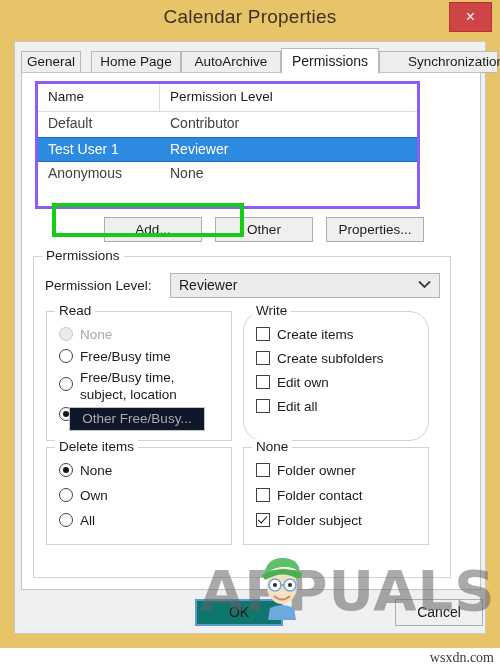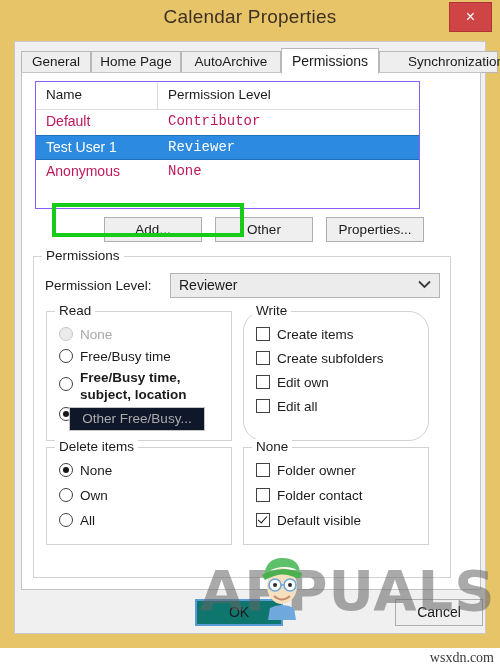--- a/index.html
+++ b/index.html
@@ -111,21 +111,21 @@
     box-sizing: border-box;
   }
 
   
   #permission-list {
     position: absolute;
     left: 13px; top: 8px;
     width: 385px;
     height: 128px;
     background: #ffffff;
-    border: 1px solid #8b5cf6;
+    border: 3px solid #8b5cf6;
     box-sizing: border-box;
     overflow: hidden;
   }
   #list-header {
     display: flex;
     height: 27px;
     border-bottom: 1px solid #dcdcdc;
     background: #ffffff;
   }
   #list-header .col {
@@ -148,26 +148,26 @@
     color: #ffffff;
     border-top: 1px solid #1f6fba;
     border-bottom: 1px solid #1f6fba;
     height: 25px;
     box-sizing: border-box;
   }
   .list-row .cell {
     font-size: 14px;
     line-height: 23px;
     padding-left: 10px;
-    color: #be185d;
+    color: #404040;
     box-sizing: border-box;
   }
   .list-row.selected .cell { color: #ffffff; }
   .list-row .cell.name-col { width: 122px; }
-  .list-row .cell.level-col { flex: 1; font-family: Liberation Mono, monospace; }
+  .list-row .cell.level-col { flex: 1; }
 
   #green-highlight {
     position: absolute;
     left: 30px; top: 130px;
     width: 192px;
     height: 34px;
     border: 4px solid #16cc16;
     box-sizing: border-box;
     z-index: 30;
     pointer-events: none;
@@ -392,21 +392,21 @@
   <div id="title-bar">
     <div id="window-title">Calendar Properties</div>
     <div id="close-button">
       <span class="x-glyph">×</span>
     </div>
   </div>
 
   <div id="dialog">
 
     <div id="tab-strip">
-      <div class="tab" style="left:0px;width:70px;">General</div>
+      <div class="tab" style="left:0px;width:60px;">General</div>
       <div class="tab" style="left:70px;width:90px;">Home Page</div>
       <div class="tab" style="left:160px;width:100px;">AutoArchive</div>
       <div class="tab active" style="left:260px;width:98px;">Permissions</div>
       <div class="tab" style="left:358px;width:119px;padding-left:28px;">Synchronization</div>
     </div>
 
     <div id="tab-content">
 
       <div id="permission-list">
         <div id="list-header">
@@ -451,21 +451,21 @@
         <div class="group" id="group-read">
           <div class="group-title">Read</div>
           <div class="opt disabled" style="left:12px; top:14px;">
             <span class="radio disabled"></span>
             <span>None</span>
           </div>
           <div class="opt" style="left:12px; top:36px;">
             <span class="radio"></span>
             <span>Free/Busy time</span>
           </div>
-          <div class="opt" style="left:12px; top:57px; width:160px;font-weight:bold;">
+          <div class="opt" style="left:12px; top:57px; width:160px;">
             <span class="radio" style="margin-top:8px;"></span>
             <span style="max-width:125px;">Free/Busy time, subject, location</span>
           </div>
           <div class="opt" style="left:12px; top:94px;">
             <span class="radio checked"></span>
             <span>Full Details</span>
           </div>
           <div id="other-freebusy-button">Other Free/Busy...</div>
         </div>
 
@@ -510,21 +510,21 @@
           <div class="opt" style="left:12px; top:14px;">
             <span class="checkbox"></span>
             <span>Folder owner</span>
           </div>
           <div class="opt" style="left:12px; top:39px;">
             <span class="checkbox"></span>
             <span>Folder contact</span>
           </div>
           <div class="opt" style="left:12px; top:64px;">
             <span class="checkbox checked"></span>
-            <span>Default visible</span>
+            <span>Folder subject</span>
           </div>
         </div>
 
       </div>
     </div>
 
     <div id="footer-buttons">
       <div class="btn focused">OK</div>
       <div class="btn">Cancel</div>
     </div>

